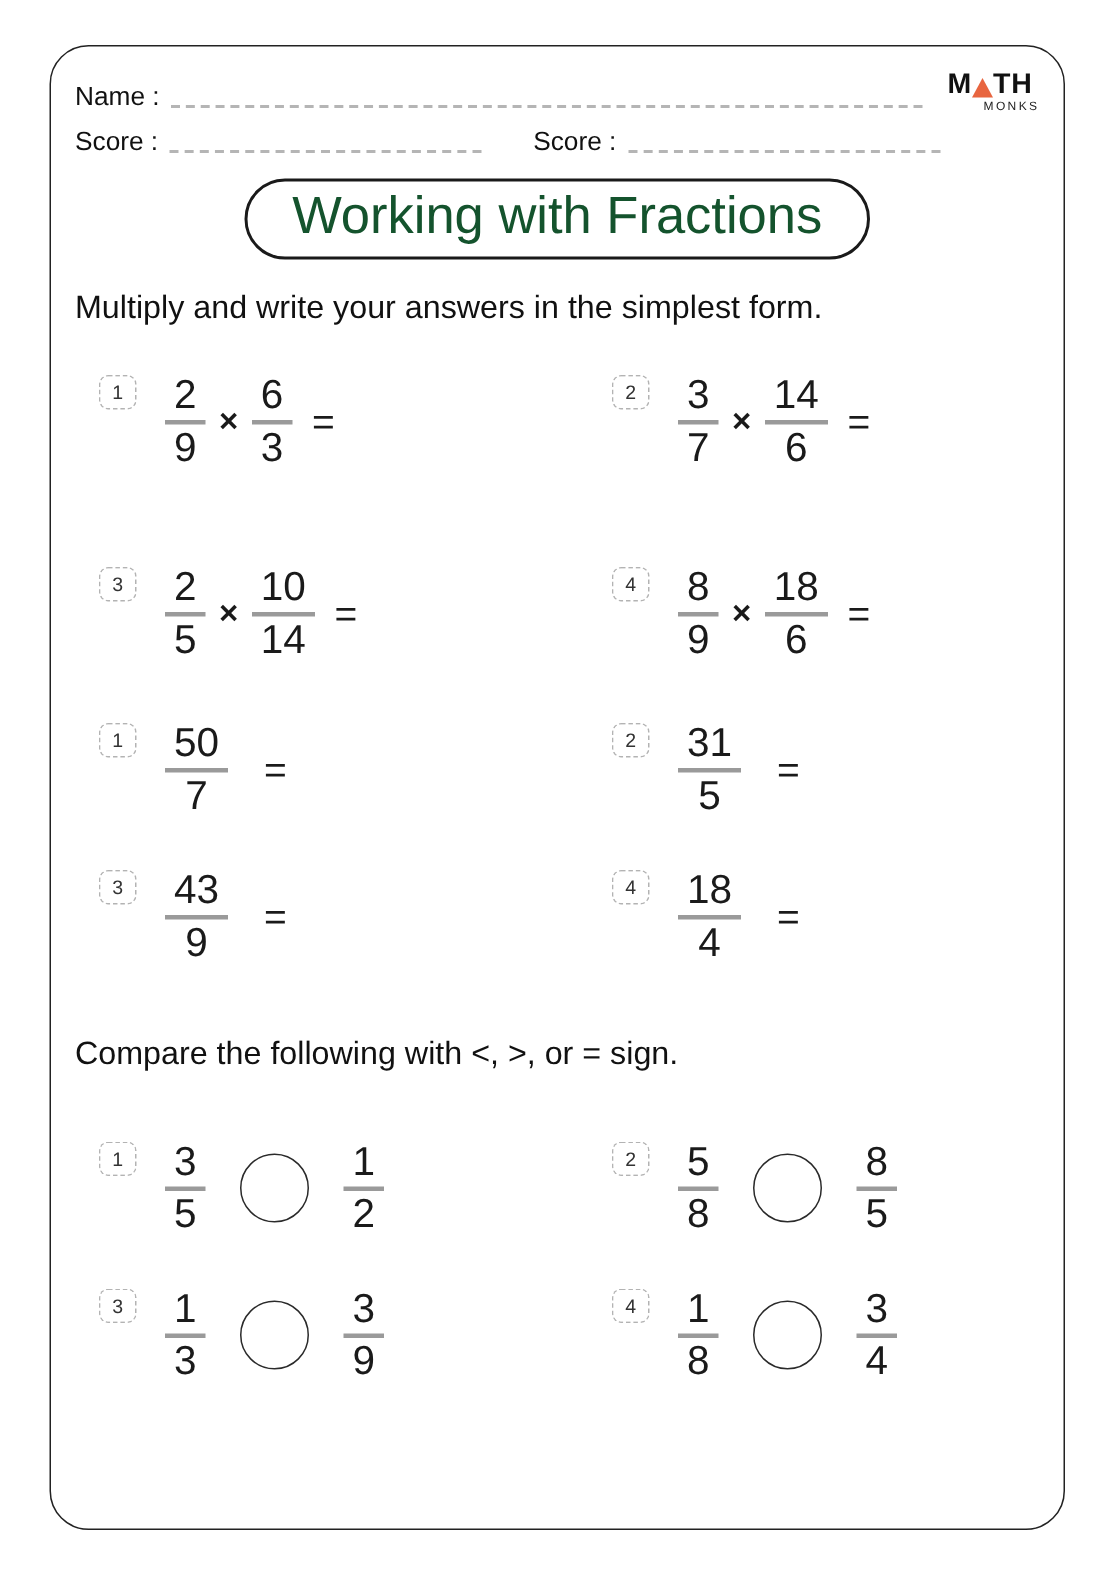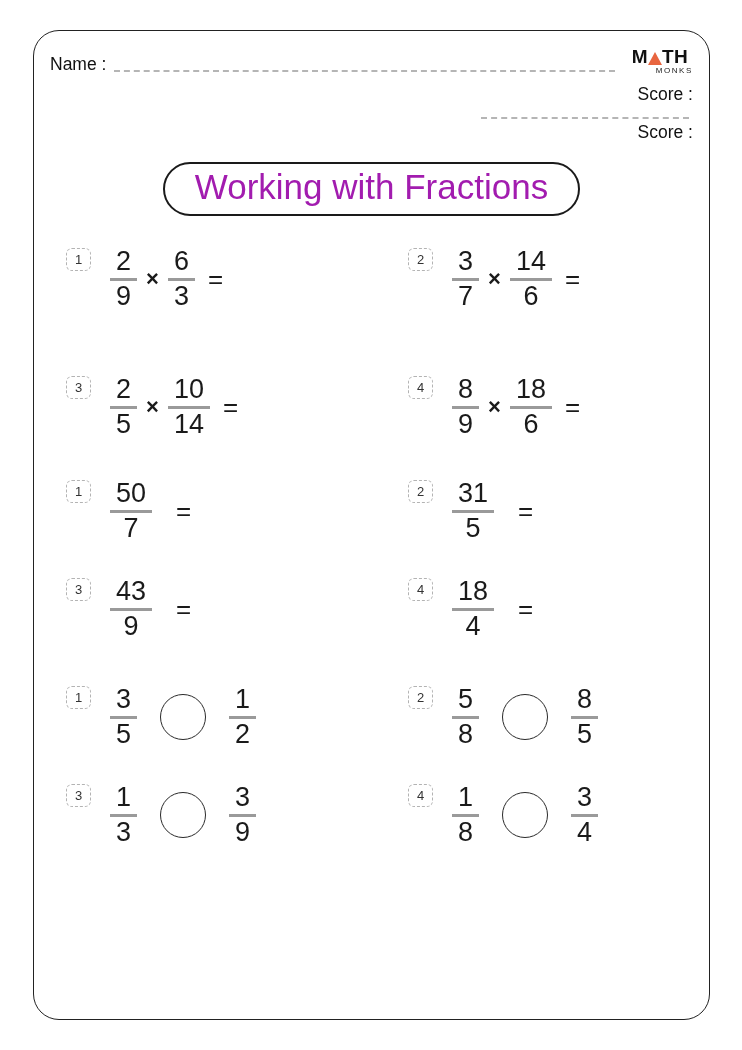--- a/index.html
+++ b/index.html
@@ -21,21 +21,21 @@
 
   
   .header-row { display: flex; align-items: flex-end; }
   .hlabel { font-size: 17.5px; color: #111; white-space: nowrap; }
   .dashline {
     border-bottom: 2px dashed #b5b5b5;
     height: 14px;
     margin: 0 4px 3px 8px;
   }
   .name-line { flex: 1; margin-right: 12px; }
-  .score-row { margin-top: 9px; flex-direction: column; }
+  .score-row { margin-top: 9px; }
   .score-line { width: 208px; }
   .date-label { margin-left: 30px; }
   .date-line { flex: 1; margin-right: 66px; }
 
   .logo { width: 66px; text-align: center; line-height: 1; margin-bottom: 0; }
   .logo-math { font-size: 19px; font-weight: bold; color: #111; letter-spacing: 0.5px; display: flex; align-items: flex-end; justify-content: center; }
   .logo-tri {
     display: inline-block;
     width: 0; height: 0;
     border-left: 7px solid transparent;
@@ -45,21 +45,21 @@
   }
   .logo-monks { font-size: 8px; font-weight: normal; letter-spacing: 1.6px; color: #222; text-align: right; margin-top: 1px; }
 
   
   .title-wrap { display: flex; justify-content: center; margin-top: 14px; }
   .title-pill {
     border: 2px solid #1a1a1a;
     border-radius: 46px;
     padding: 3px 30px 7px 30px;
     font-size: 35px;
-    color: #a21caf;
+    color: #14532d;
     white-space: nowrap;
   }
 
   
   .instruction { font-size: 21.5px; color: #111; }
   .ins-1 { margin-top: 20px; }
   .ins-2 { margin-top: 38px; }
   .ins-3 { margin-top: 48px; }
 
   
@@ -119,20 +119,21 @@
     <span class="dashline score-line"></span>
     <span class="hlabel date-label">Score :</span>
     <span class="dashline date-line"></span>
   </div>
 
   <div class="title-wrap">
     <div class="title-pill">Working with Fractions</div>
   </div>
 
   <div class="sec-multiply">
+    <div class="instruction ins-1">Multiply and write your answers in the simplest form.</div>
     <div class="problems">
         <div class="problem">
           <span class="badge">1</span>
           <span class="fraction">
             <span class="num">2</span>
             <span class="den">9</span>
           </span>
           <span class="op">×</span>
           <span class="fraction">
             <span class="num">6</span>
@@ -213,20 +214,21 @@
           <span class="fraction">
             <span class="num">18</span>
             <span class="den">4</span>
           </span>
           <span class="eq">=</span>
         </div>
       </div>
   </div>
 
   <div class="sec-compare">
+    <div class="instruction ins-3">Compare the following with &lt;, &gt;, or = sign.</div>
     <div class="problems">
         <div class="problem">
           <span class="badge">1</span>
           <span class="fraction">
             <span class="num">3</span>
             <span class="den">5</span>
           </span>
           <span class="circle"></span>
           <span class="fraction">
             <span class="num">1</span>

